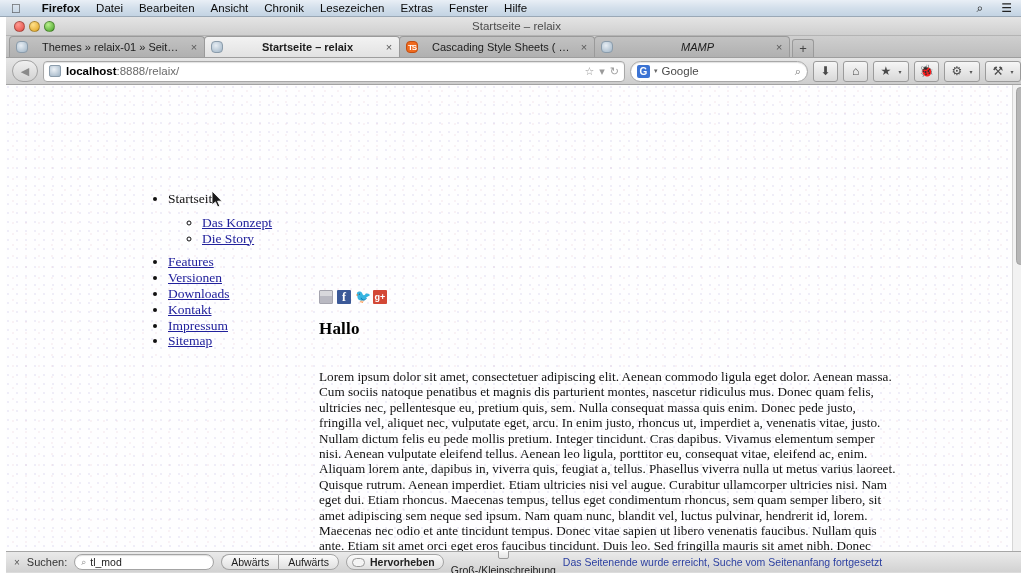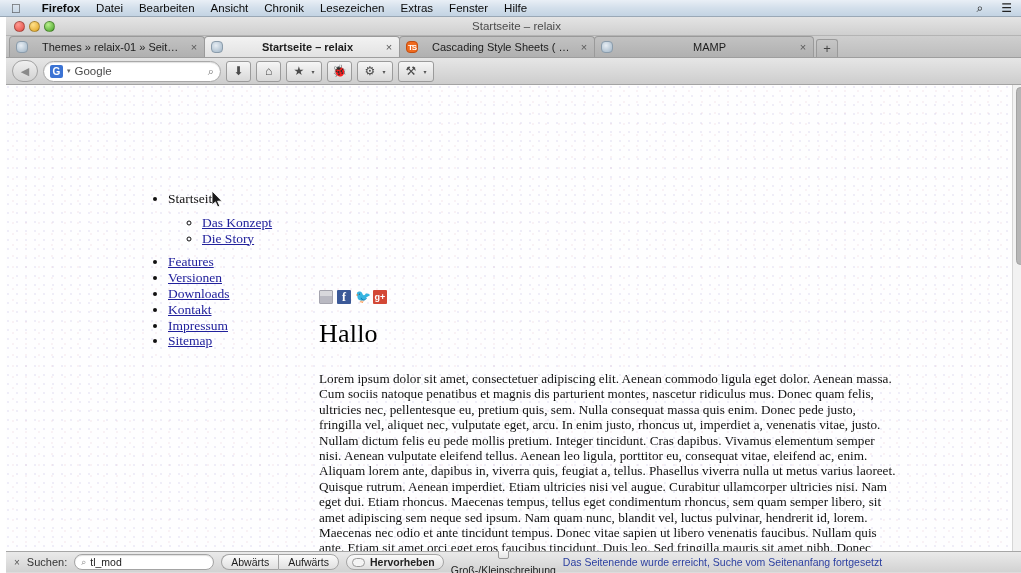--- a/index.html
+++ b/index.html
@@ -86,21 +86,21 @@
     text-overflow: ellipsis; text-align: center;
   }
   .tab.active .tablabel { font-weight: bold; }
   .tab .tabclose {
     flex: 0 0 12px; margin-left: 5px; text-align: center;
     color: #5a5a5a; font-size: 11px; line-height: 10px;
   }
   .tab.t1 { width: 196px; }
   .tab.t2 { width: 196px; }
   .tab.t3 { width: 196px; }
-  .tab.t4 { width: 220px; }
+  .tab.t4 { width: 196px; font-style: italic; }
   #newtab {
     width: 22px; height: 18px; margin-left: 3px;
     border: 1px solid #9a9a9a; border-bottom: none; border-radius: 3px 3px 0 0;
     background: linear-gradient(to bottom, #c6c6c6, #b4b4b4);
     display: flex; align-items: center; justify-content: center;
     font-size: 13px; color: #444;
   }
 
   
   #navbar {
@@ -209,22 +209,22 @@
     background: #d34836; color: #fff; font-weight: bold;
     font-size: 9px; line-height: 14px; text-align: center;
   }
 
   
   #article {
     position: absolute; left: 313px; top: 234px; width: 578px;
     font-family: "Liberation Serif", serif; color: #111;
   }
   #article h1 {
-    font-size: 26px; font-weight: normal; letter-spacing: .2px;
-    margin-bottom: 22px; color: #000;
+    font-size: 17px; font-weight: bold; letter-spacing: .2px;
+    margin-bottom: 30px; color: #000;
   }
   #article p {
     font-size: 13.2px; line-height: 15.4px; text-align: left;
   }
 
   
   #vscroll {
     position: absolute; right: 0; top: 0; width: 15px; height: 466px;
     background: #f2f2f2; border-left: 1px solid #d6d6d6;
   }
@@ -333,20 +333,27 @@
     <div class="tab t4">
       <span class="favicon"></span>
       <span class="tablabel">MAMP</span>
       <span class="tabclose">×</span>
     </div>
     <div id="newtab">+</div>
   </div>
 
   <div id="navbar">
     <div id="backbtn">◀</div>
+    <div id="urlbar">
+      <span class="siteicon"></span>
+      <span class="urltext"><b>localhost</b><span class="dim">:8888/relaix/</span></span>
+      <span class="ubicon">☆</span>
+      <span class="ubicon">▾</span>
+      <span class="ubicon">↻</span>
+    </div>
     <div id="searchbox">
       <span class="glogo">G</span>
       <span class="caret">▾</span>
       <span class="sbtext">Google</span>
       <span class="mag">⌕</span>
     </div>
     <div class="navbtn">
         <span class="icoglyph">⬇</span>
       </div>
     <div class="navbtn">

